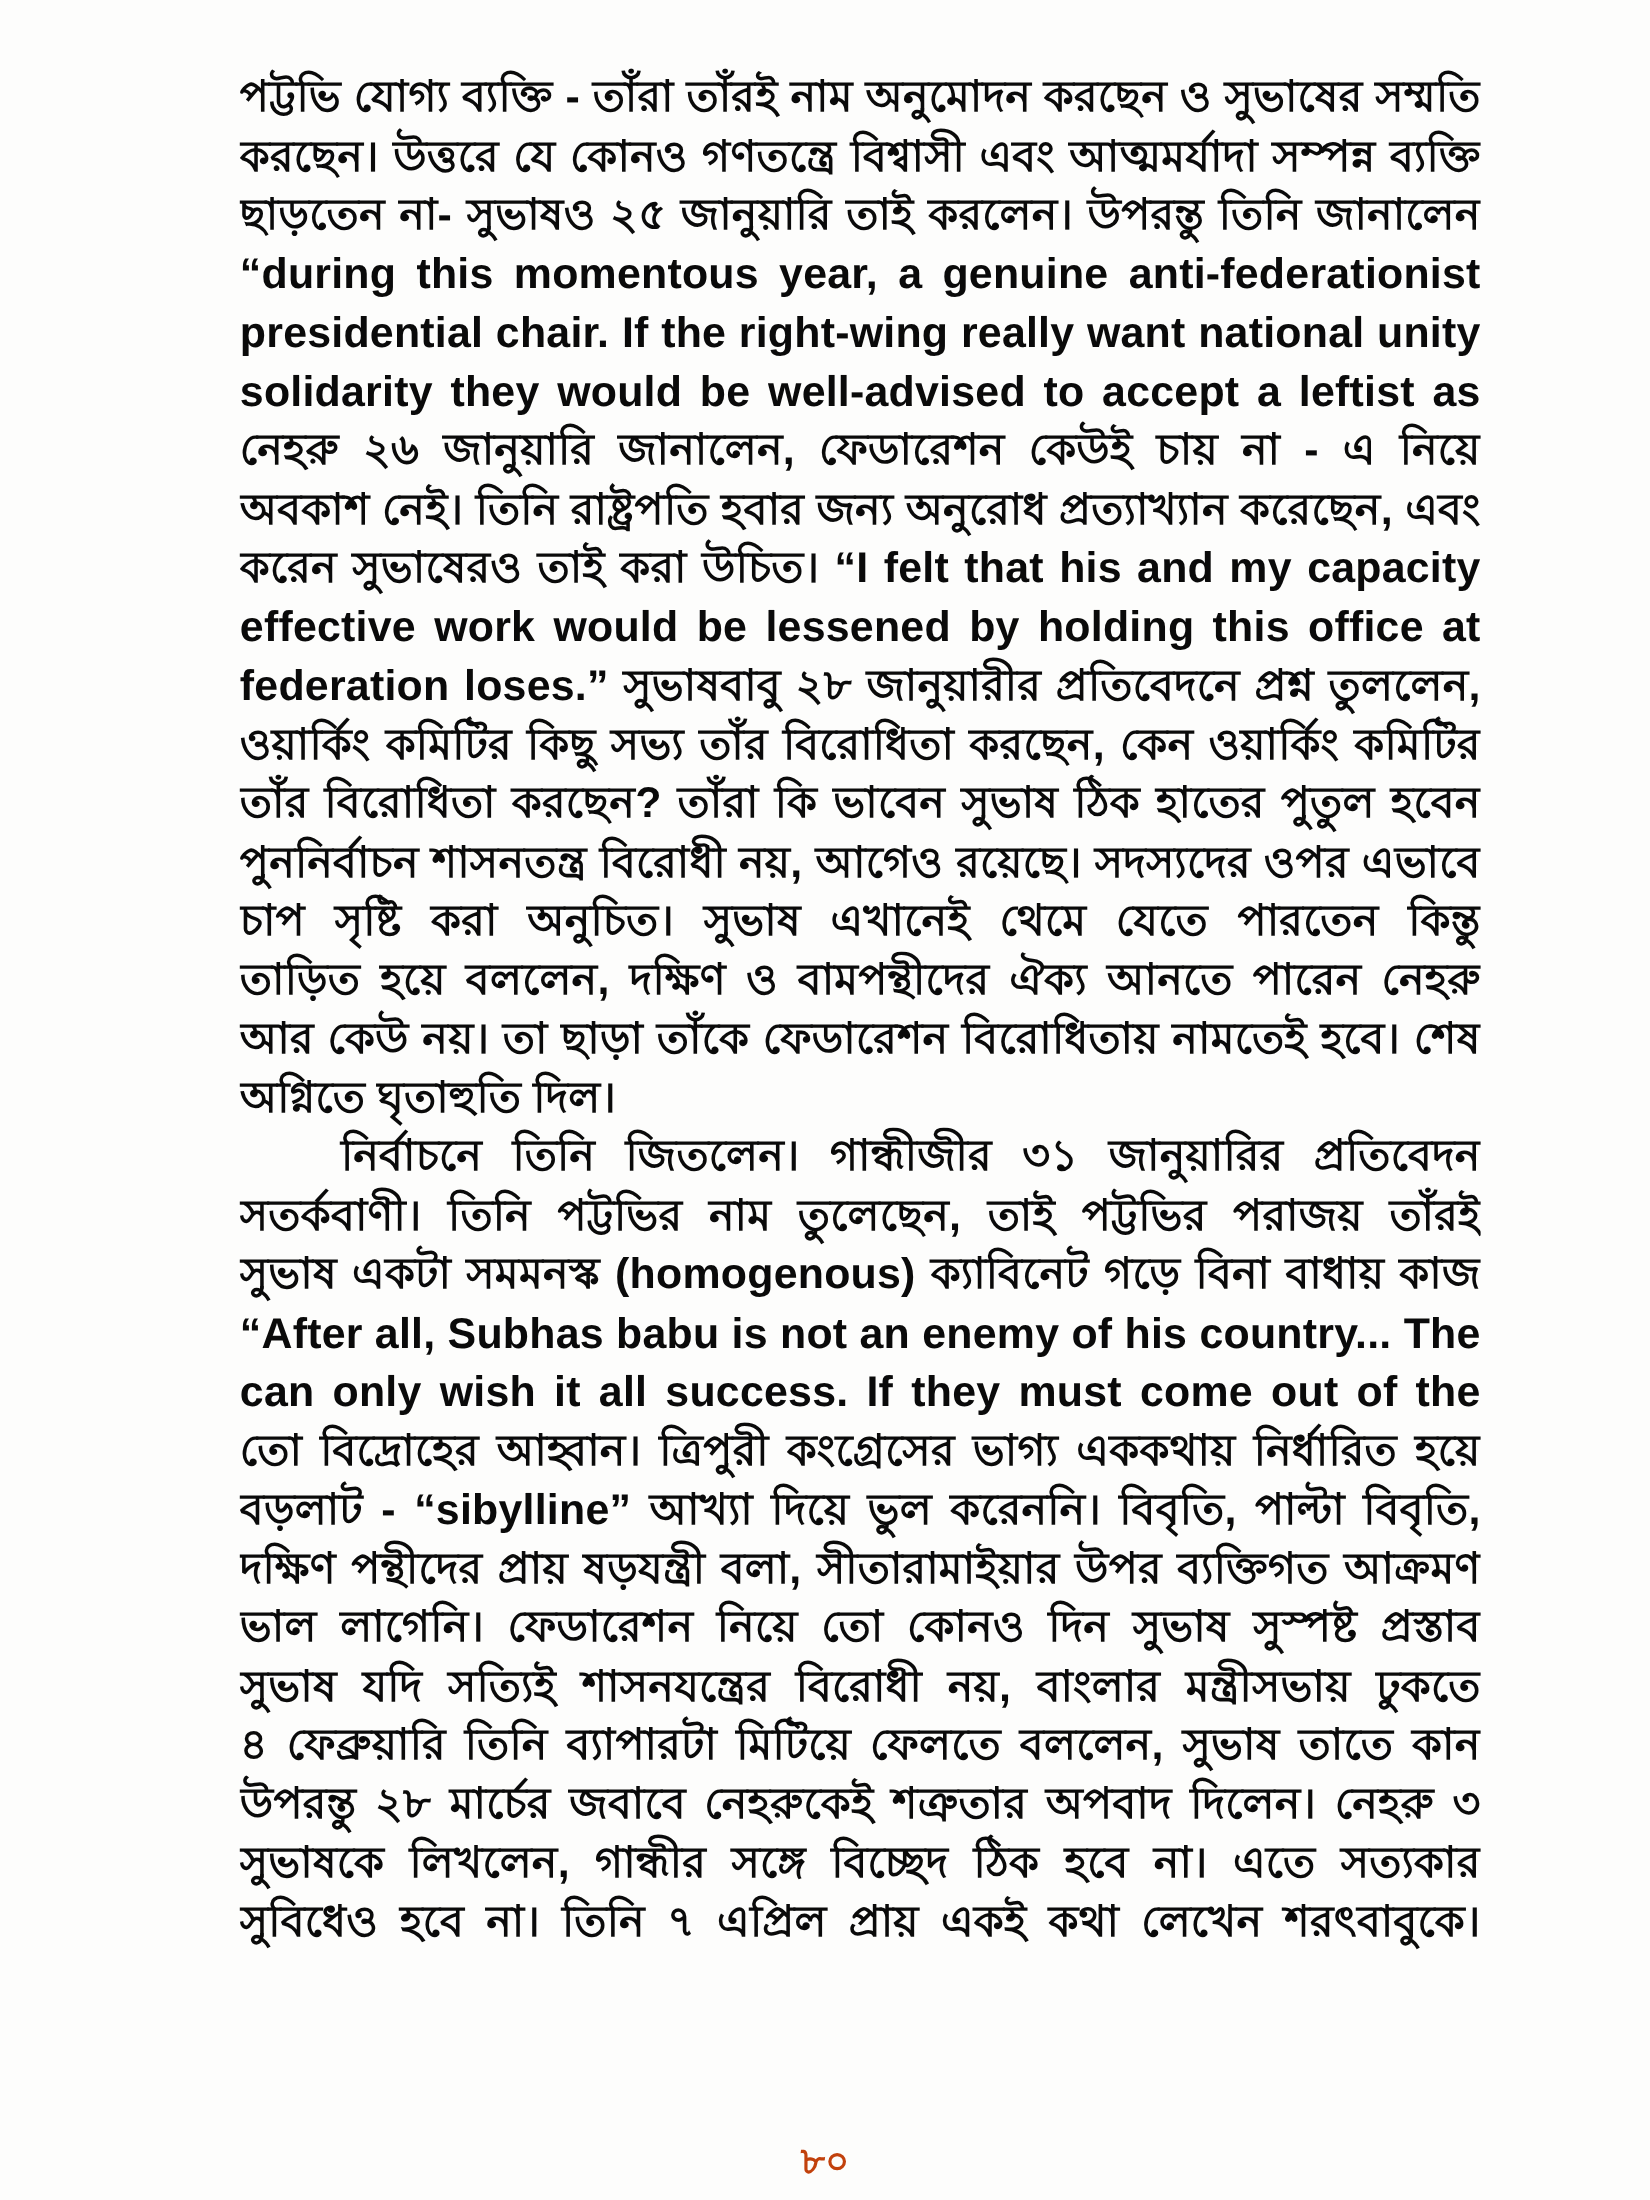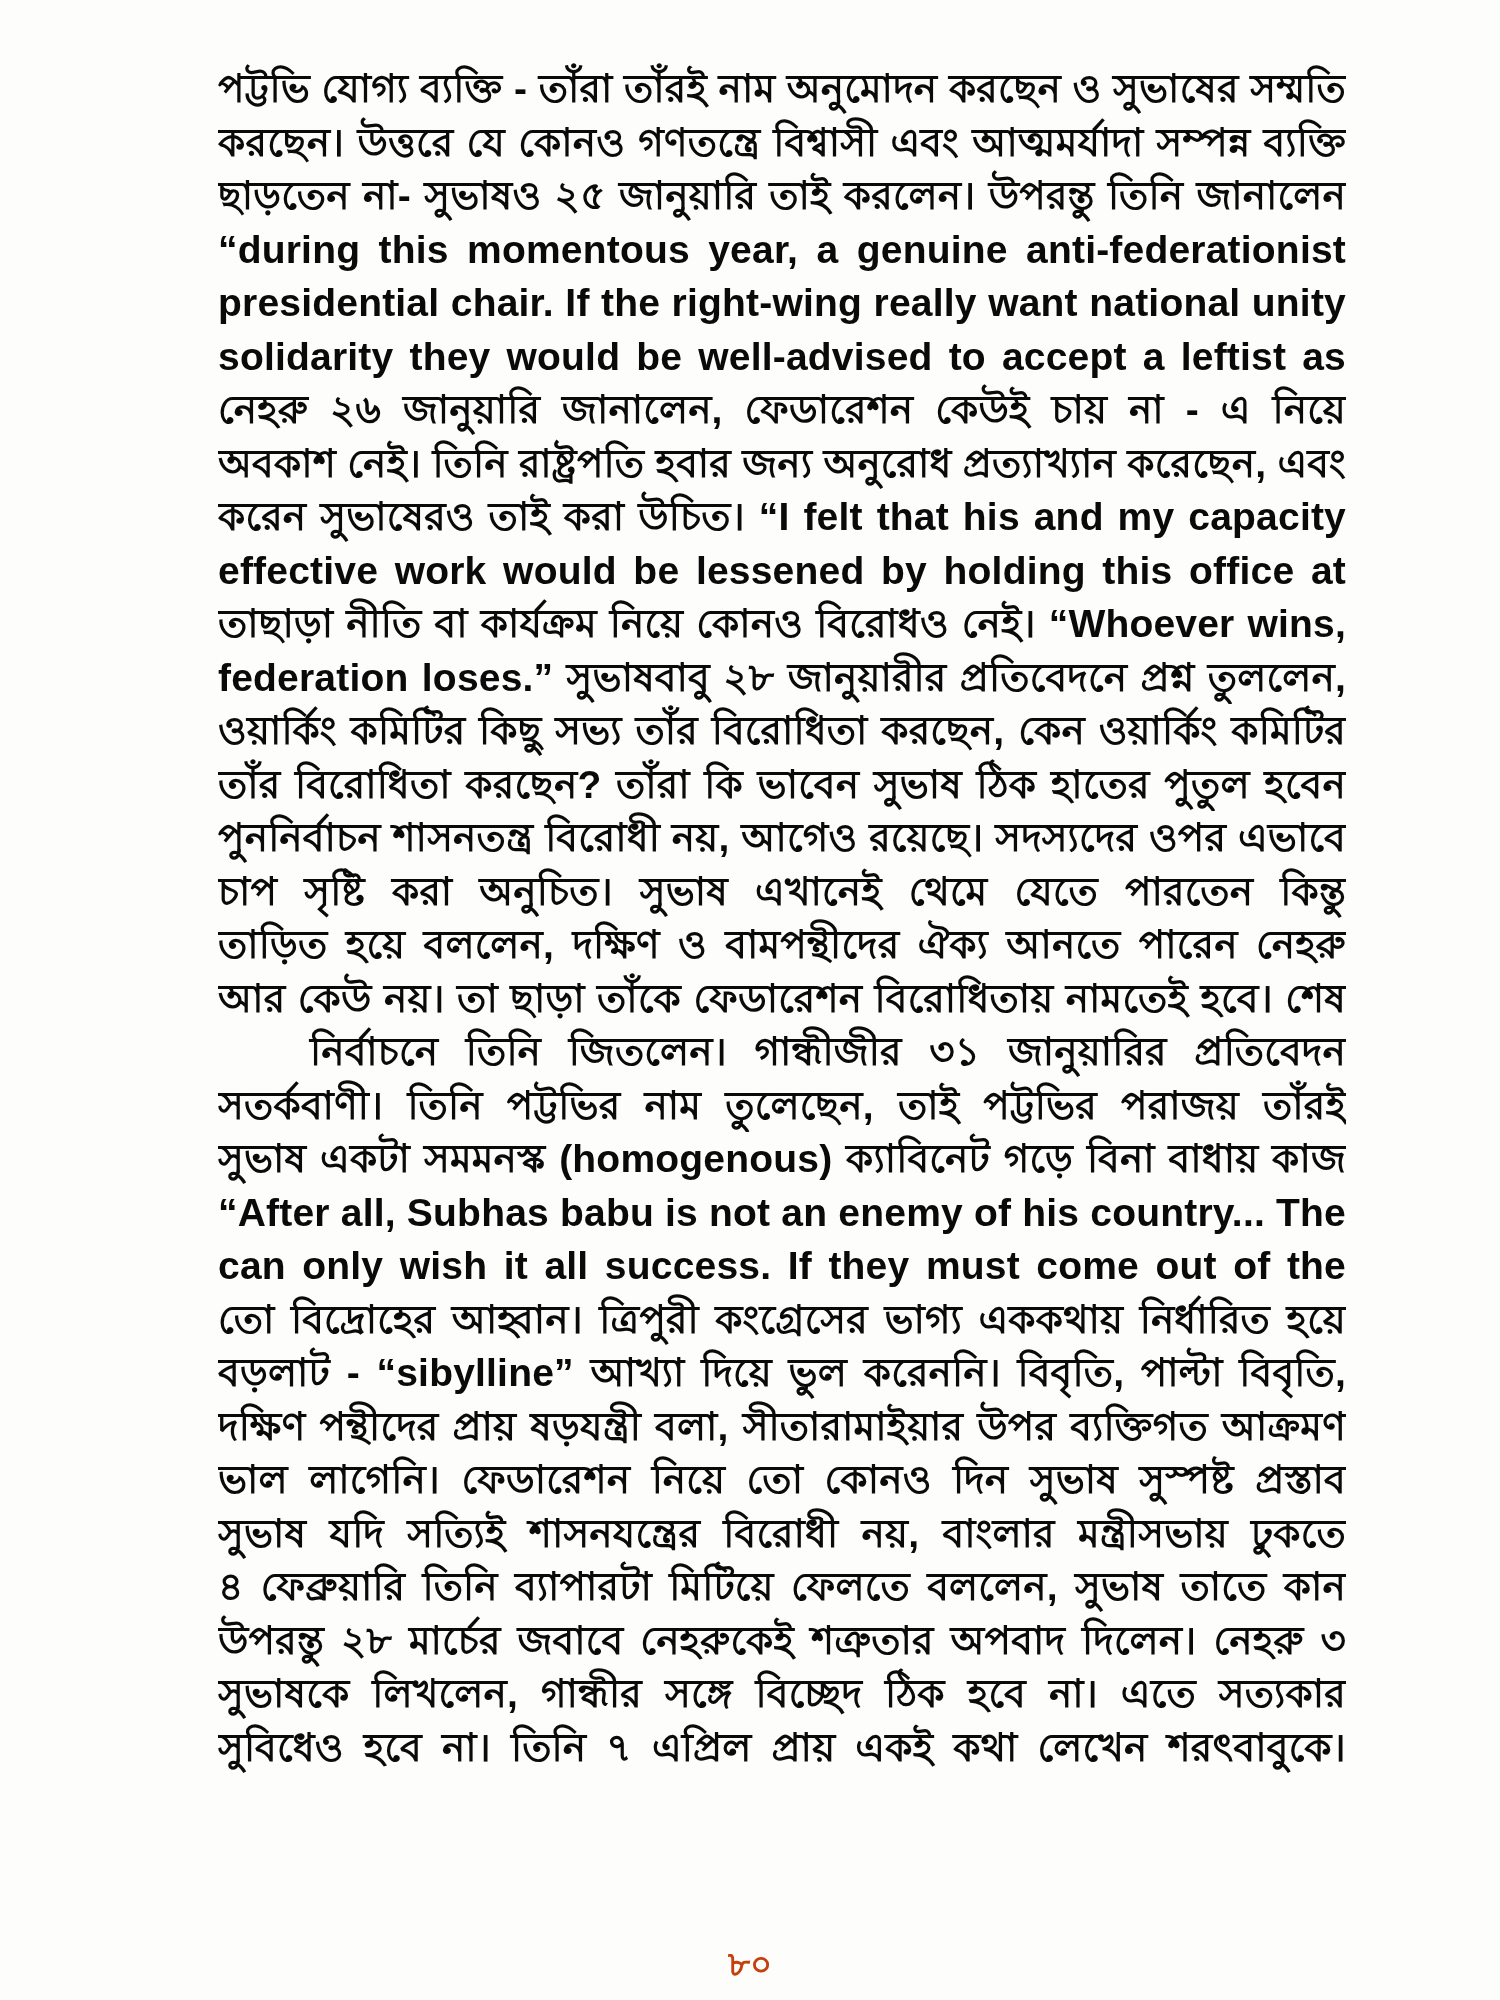--- a/index.html
+++ b/index.html
@@ -59,28 +59,28 @@
       <div class="text-line">পট্টভি যোগ্য ব্যক্তি - তাঁরা তাঁরই নাম অনুমোদন করছেন ও সুভাষের সম্মতি প্রার্থনা</div>
       <div class="text-line">করছেন। উত্তরে যে কোনও গণতন্ত্রে বিশ্বাসী এবং আত্মমর্যাদা সম্পন্ন ব্যক্তি দাবি</div>
       <div class="text-line">ছাড়তেন না- সুভাষও ২৫ জানুয়ারি তাই করলেন। উপরন্তু তিনি জানালেন চাই -</div>
       <div class="text-line">“during this momentous year, a genuine anti-federationist in</div>
       <div class="text-line">presidential chair. If the right-wing really want national unity and</div>
       <div class="text-line">solidarity they would be well-advised to accept a leftist as president”.</div>
       <div class="text-line">নেহরু ২৬ জানুয়ারি জানালেন, ফেডারেশন কেউই চায় না - এ নিয়ে বিতর্কের</div>
       <div class="text-line">অবকাশ নেই। তিনি রাষ্ট্রপতি হবার জন্য অনুরোধ প্রত্যাখ্যান করেছেন, এবং মনে</div>
       <div class="text-line">করেন সুভাষেরও তাই করা উচিত। “I felt that his and my capacity for</div>
       <div class="text-line">effective work would be lessened by holding this office at this stage.”</div>
-      <div class="text-line">তাছাড়া নীতি বা কার্যক্রম নিয়ে কোনও বিরোধও নেই। “Whoever wins,</div>
       <div class="text-line">federation loses.” সুভাষবাবু ২৮  জানুয়ারীর প্রতিবেদনে প্রশ্ন তুললেন, কেন</div>
       <div class="text-line">ওয়ার্কিং কমিটির কিছু সভ্য তাঁর বিরোধিতা করছেন, কেন ওয়ার্কিং কমিটির কিছু সভ্য</div>
       <div class="text-line">তাঁর বিরোধিতা করছেন? তাঁরা কি ভাবেন সুভাষ ঠিক হাতের পুতুল হবেন না।</div>
       <div class="text-line">পুননির্বাচন শাসনতন্ত্র বিরোধী নয়, আগেও রয়েছে। সদস্যদের ওপর এভাবে নৈতিক</div>
       <div class="text-line">চাপ সৃষ্টি করা অনুচিত। সুভাষ এখানেই থেমে যেতে পারতেন কিন্তু আবেগপ্রবণতায়</div>
       <div class="text-line">তাড়িত হয়ে বললেন, দক্ষিণ ও বামপন্থীদের ঐক্য আনতে পারেন নেহরু এবং তিনি।</div>
       <div class="text-line">আর কেউ নয়। তা ছাড়া তাঁকে ফেডারেশন বিরোধিতায় নামতেই হবে। শেষ দুটো কথা</div>
+      <div class="text-line no-justify">অগ্নিতে ঘৃতাহুতি দিল।</div>
       <div class="text-line indent">নির্বাচনে তিনি জিতলেন। গান্ধীজীর ৩১ জানুয়ারির প্রতিবেদন আসলে প্রচ্ছন্ন</div>
       <div class="text-line">সতর্কবাণী। তিনি পট্টভির নাম তুলেছেন, তাই পট্টভির পরাজয় তাঁরই পরাজয়। এবার</div>
       <div class="text-line">সুভাষ একটা সমমনস্ক (homogenous) ক্যাবিনেট গড়ে বিনা বাধায় কাজ করুন।</div>
       <div class="text-line">“After all, Subhas babu is not an enemy of his country... The minority</div>
       <div class="text-line">can only wish it all success. If they must come out of the congress.” এ</div>
       <div class="text-line">তো বিদ্রোহের আহ্বান। ত্রিপুরী কংগ্রেসের ভাগ্য এককথায় নির্ধারিত হয়ে গেল।</div>
       <div class="text-line">বড়লাট - “sibylline” আখ্যা দিয়ে ভুল করেননি। বিবৃতি, পাল্টা বিবৃতি, সহকর্মীদের</div>
       <div class="text-line">দক্ষিণ পন্থীদের প্রায় ষড়যন্ত্রী বলা, সীতারামাইয়ার উপর ব্যক্তিগত আক্রমণ - নেহরুর</div>
       <div class="text-line">ভাল লাগেনি। ফেডারেশন নিয়ে তো কোনও দিন সুভাষ সুস্পষ্ট প্রস্তাব আনেননি আর</div>
       <div class="text-line">সুভাষ যদি সত্যিই শাসনযন্ত্রের বিরোধী নয়, বাংলার মন্ত্রীসভায় ঢুকতে চাইছেন কেন?</div>

